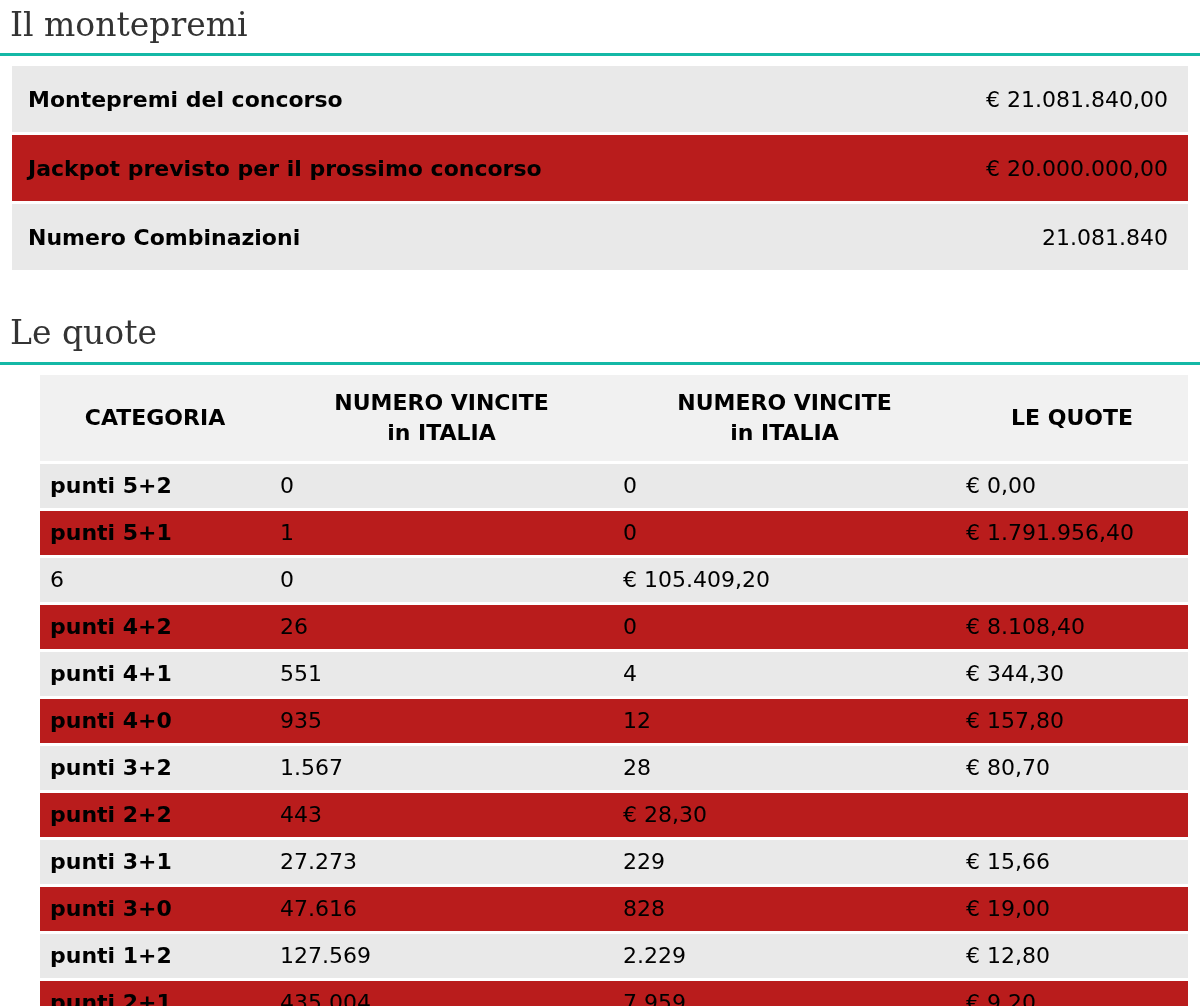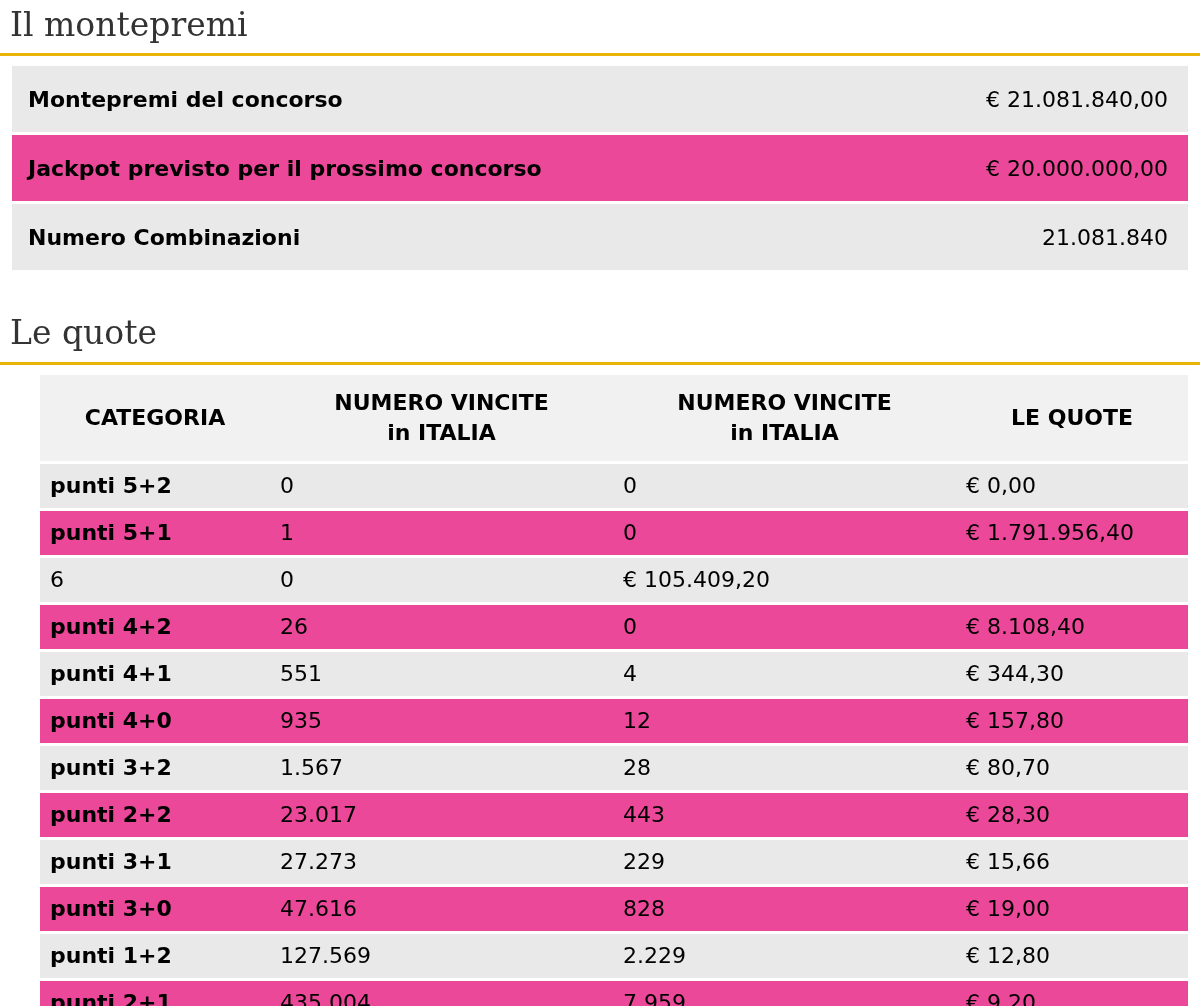--- a/index.html
+++ b/index.html
@@ -12,21 +12,21 @@
     overflow: hidden;
   }
   .section-title {
     margin: 0;
     padding: 7px 0 10px 10px;
     font-family: "DejaVu Serif", "Liberation Serif", serif;
     font-weight: normal;
     font-size: 33px;
     line-height: 1.1;
     color: #333333;
-    border-bottom: 3px solid #eab308;
+    border-bottom: 3px solid #14b8a6;
   }
   .section-title.second { margin-top: 38px; }
 
   
   .summary { margin: 10px 12px 0 12px; }
   .summary-row {
     display: flex;
     justify-content: space-between;
     align-items: center;
     height: 66px;
@@ -51,21 +51,21 @@
     font-weight: bold;
     font-size: 22px;
     text-align: center;
     line-height: 1.35;
   }
   .q-data { height: 44px; font-size: 22px; }
   .q-data .cell { padding-left: 10px; text-align: left; }
   .q-data .cell.cat { font-weight: bold; padding-left: 10px; }
 
   .bg-dark  { background: #e9e9e9; }
-  .bg-light { background: #ec4899; }
+  .bg-light { background: #b91c1c; }
   .bg-head  { background: #f1f1f1; }
 </style>
 </head>
 <body>
 
 <h2 class="section-title">Il montepremi</h2>
 
 <div class="summary">
   <div class="summary-row bg-dark">
     <span class="lbl">Montepremi del concorso</span>
@@ -133,21 +133,20 @@
     <div class="cell">€ 157,80</div>
   </div>
   <div class="q-row q-data bg-dark">
     <div class="cell cat">punti 3+2</div>
     <div class="cell">1.567</div>
     <div class="cell">28</div>
     <div class="cell">€ 80,70</div>
   </div>
   <div class="q-row q-data bg-light">
     <div class="cell cat">punti 2+2</div>
-    <div class="cell">23.017</div>
     <div class="cell">443</div>
     <div class="cell">€ 28,30</div>
   </div>
   <div class="q-row q-data bg-dark">
     <div class="cell cat">punti 3+1</div>
     <div class="cell">27.273</div>
     <div class="cell">229</div>
     <div class="cell">€ 15,66</div>
   </div>
   <div class="q-row q-data bg-light">

